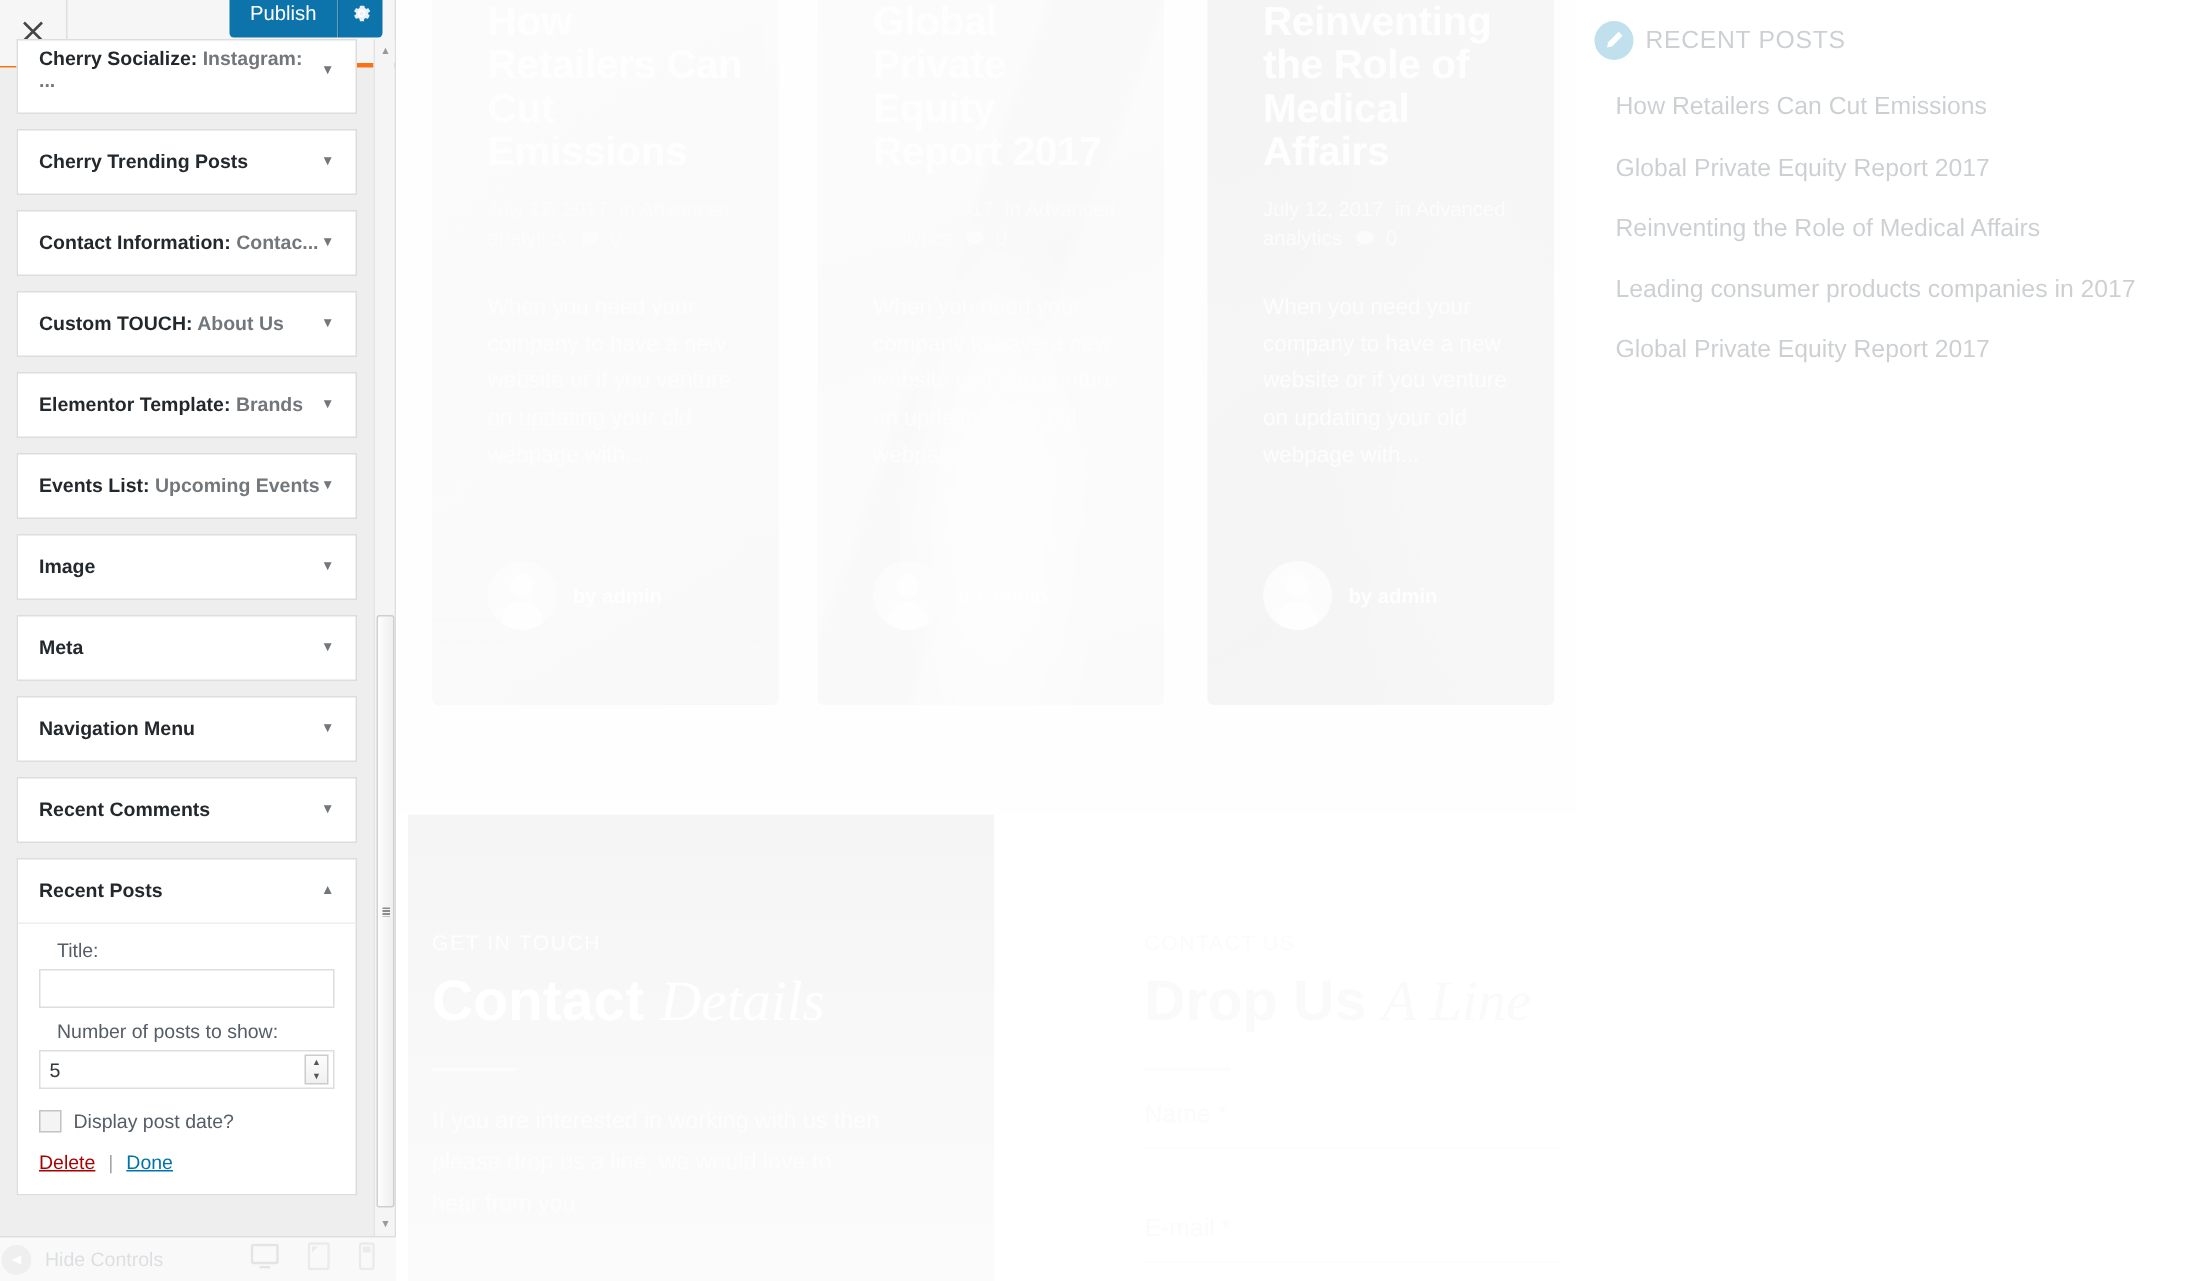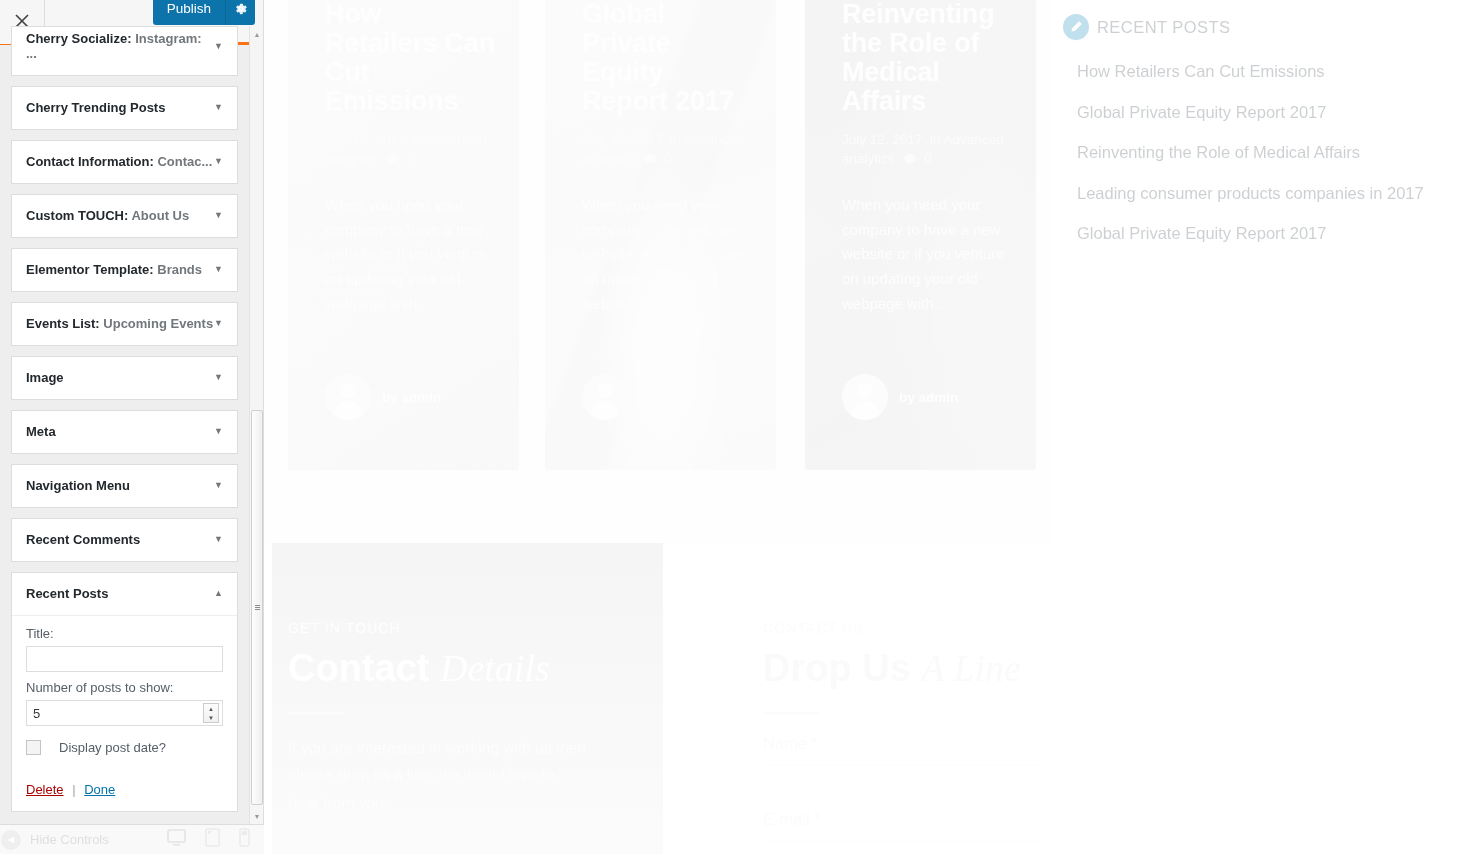--- a/index.html
+++ b/index.html
@@ -186,41 +186,41 @@
     display: flex; align-items: center; justify-content: space-between;
     padding: 13px 14px 14px;
     cursor: pointer;
   }
   .widget-name { font-size: 13px; color: #23282d; font-weight: 700; }
   .widget-name .inst { font-weight: 700; color: #72777c; }
   .caret { color: #72777c; font-size: 9px; line-height: 1; }
   .widget.clipped .widget-top { padding-top: 4px; }
 
   .widget-body { padding: 2px 14px 14px; }
-  .fld-label { font-size: 13px; color: #555d66; margin: 8px 0 5px; }
+  .fld-label { font-size: 13px; color: #555d66; margin: 8px 12px 5px; }
   .txt-input {
     width: 100%; height: 26px; border: 1px solid #ddd; background: #fff;
     font-size: 13px; padding: 0 6px; color: #32373c;
     font-family: "Liberation Sans", sans-serif;
   }
   .num-wrap { position: relative; width: 100%; }
   .spin {
     position: absolute; right: 4px; top: 3px; width: 16px; height: 20px;
     border: 1px solid #ccc; background: linear-gradient(180deg,#fdfdfd,#f0f0f0);
     display: flex; flex-direction: column; align-items: center;
     justify-content: space-around; font-size: 6px; color: #555;
     cursor: pointer;
   }
-  .chk-row { display: flex; align-items: center; gap: 18px; margin-top: 14px; }
+  .chk-row { display: flex; align-items: center; gap: 8px; margin-top: 14px; }
   .chk-box {
     width: 15px; height: 15px; border: 1px solid #c4c4c4;
     background: #f4f4f4; flex: none; cursor: pointer;
   }
   .chk-lbl { font-size: 13px; color: #555d66; }
-  .links-row { margin-top: 27px; font-size: 13px; color: #999; }
+  .links-row { margin-top: 12px; font-size: 13px; color: #999; }
   .lnk-del { color: #a00; text-decoration: underline; cursor: pointer; }
   .lnk-done { color: #0073aa; text-decoration: underline; cursor: pointer; }
   .pipe { margin: 0 5px; color: #a0a5aa; }
 
   .widget-actions {
     display: flex; align-items: center; justify-content: flex-end;
     gap: 14px; padding: 8px 1px 0;
   }
   .reorder-link { font-size: 13px; color: #0073aa; text-decoration: underline; cursor: pointer; }
   .add-widget-btn {

